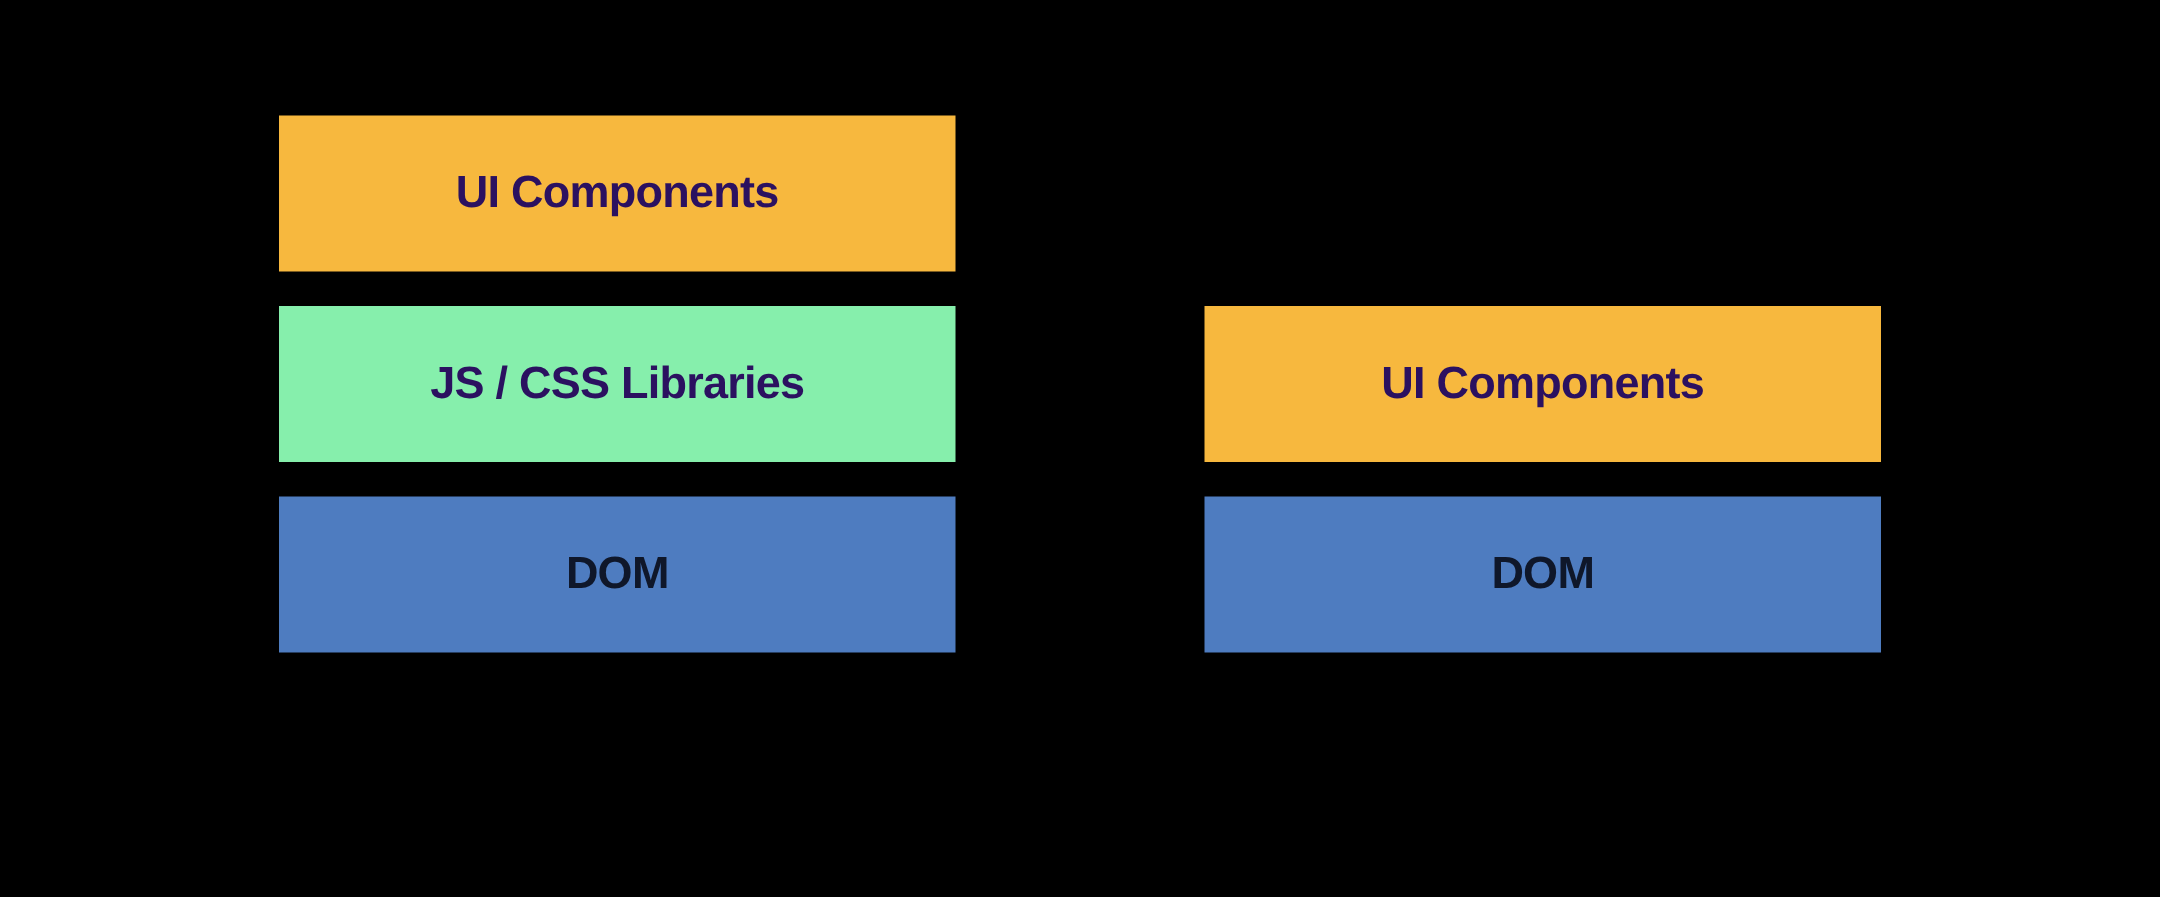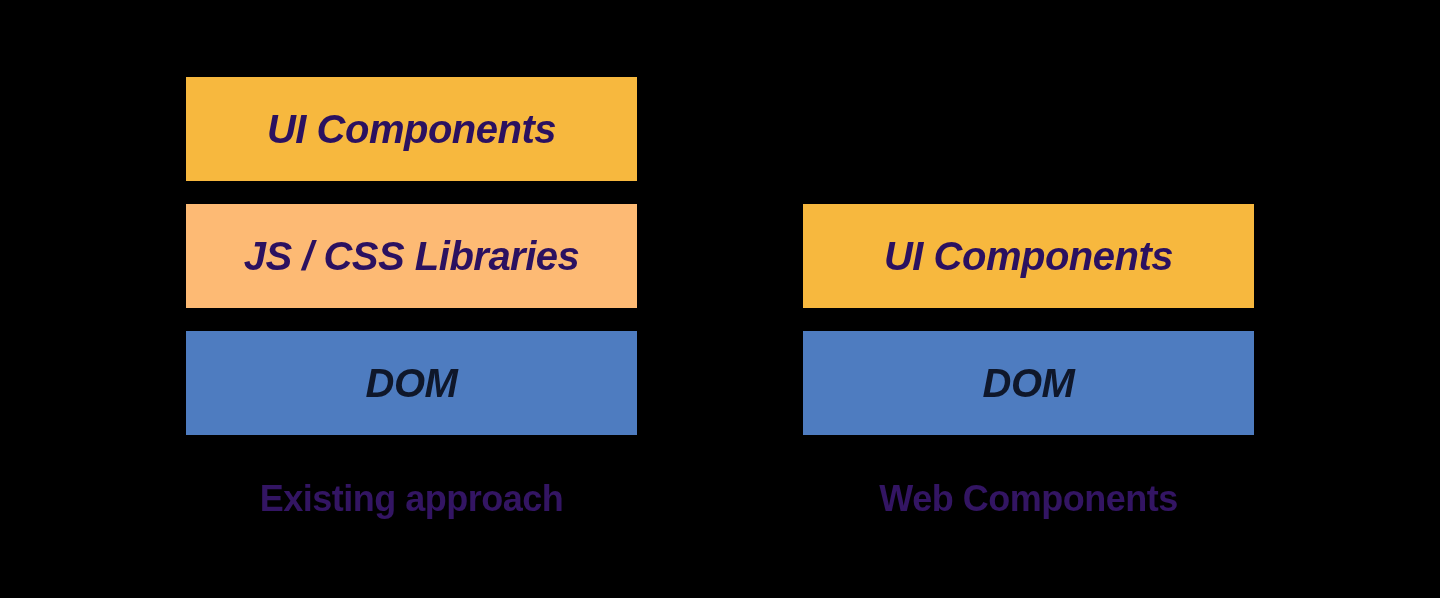--- a/index.html
+++ b/index.html
@@ -33,26 +33,25 @@
     left: 803px;
     top: 204px;
   }
   .layer {
     height: 104px;
     display: flex;
     align-items: center;
     justify-content: center;
   }
   .layer-label {
-    font-size: 40px;
+    font-size: 30px;
     font-weight: 700;
     color: #2b1160;
     letter-spacing: -0.5px;
     white-space: nowrap;
-    font-style: italic;
   }
   .layer-label.text-light {
     color: #0f172a;
   }
   .caption {
     position: absolute;
     top: 478px;
     width: 451px;
     text-align: center;
     font-size: 36px;
@@ -70,34 +69,32 @@
 </style>
 </head>
 <body style="background: rgb(0, 0, 0);">
 
 <div class="canvas">
 
   <div class="stack stack-left">
     <div class="layer" style="background: rgb(247, 184, 62);">
       <span class="layer-label">UI Components</span>
     </div>
-    <div class="layer" style="background: #fdba74;">
+    <div class="layer" style="background: #86efac;">
       <span class="layer-label">JS / CSS Libraries</span>
     </div>
     <div class="layer" style="background: rgb(78, 124, 192);">
       <span class="layer-label text-light">DOM</span>
     </div>
   </div>
 
   <div class="stack stack-right">
     <div class="layer" style="background: rgb(247, 184, 62);">
       <span class="layer-label">UI Components</span>
     </div>
     <div class="layer" style="background: rgb(78, 124, 192);">
       <span class="layer-label text-light">DOM</span>
     </div>
   </div>
 
-  <div class="caption caption-left">Existing approach</div>
 
-  <div class="caption caption-right">Web Components</div>
 
 </div>
 
 </body></html>

